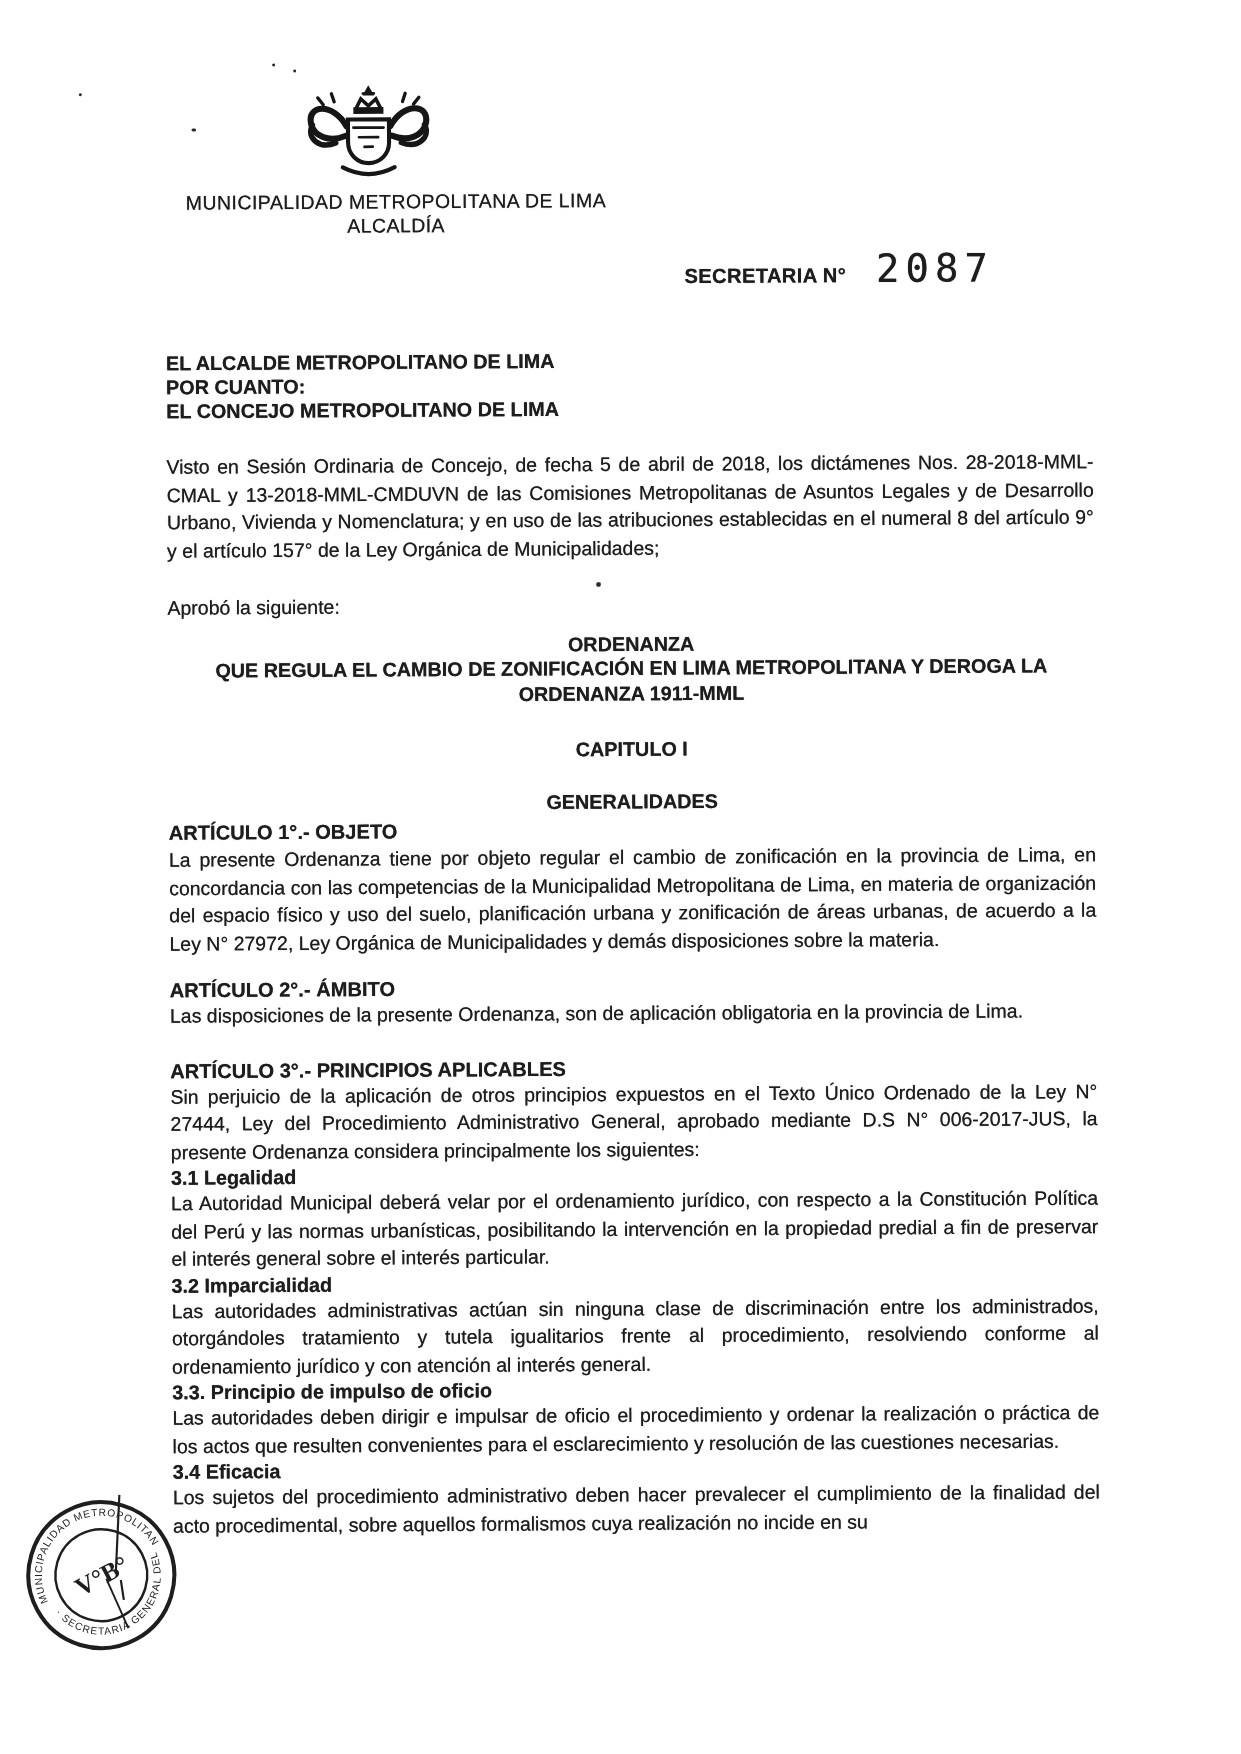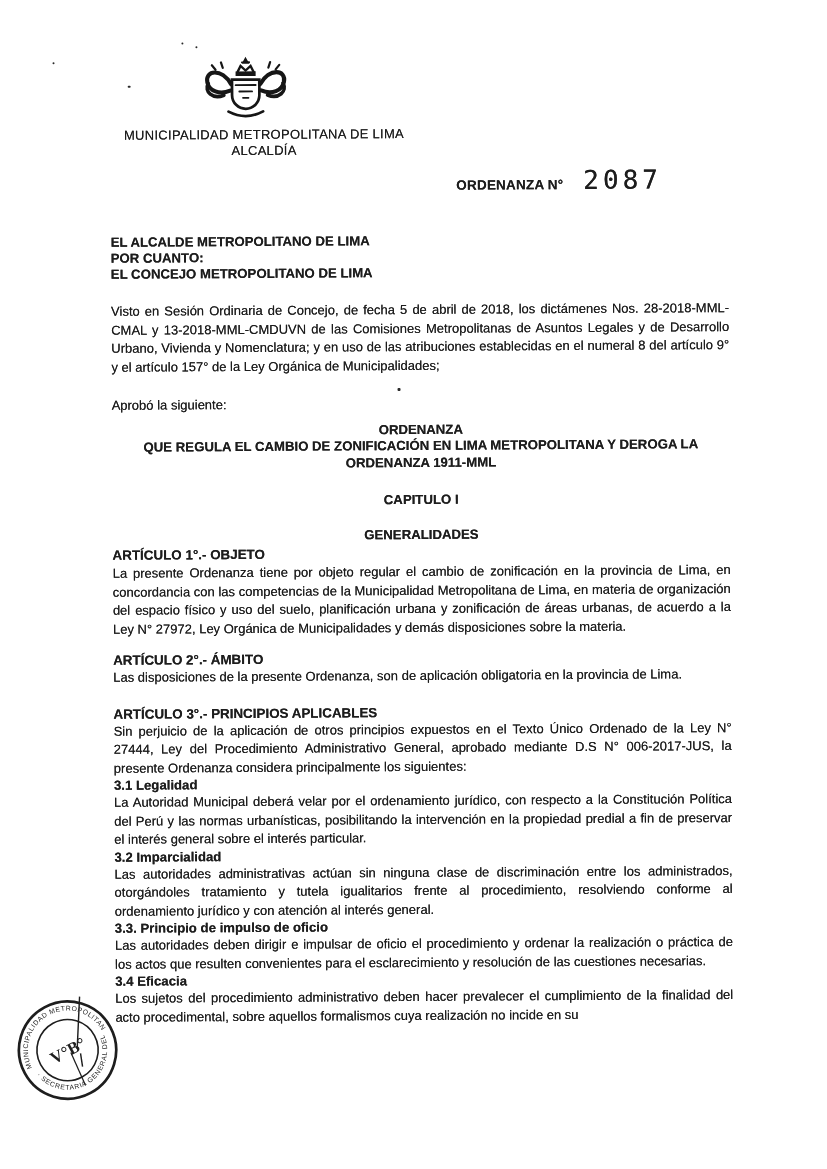--- a/index.html
+++ b/index.html
@@ -99,21 +99,21 @@
         </g>
       </svg>
     </div>
 
     <div class="org-block ink">
       <div class="org-line1">MUNICIPALIDAD METROPOLITANA DE LIMA</div>
       <div>ALCALDÍA</div>
     </div>
 
     <div class="ord-line">
-      <span class="ord-label ink">ORDENANZA N°</span>
+      <span class="ord-label ink">SECRETARIA N°</span>
       <span class="ord-num ink">2087</span>
     </div>
 
     <div class="content ink">
 
       <div class="sal-line">EL ALCALDE METROPOLITANO DE LIMA</div>
       <div class="sal-line">POR CUANTO:</div>
       <div class="sal-line">EL CONCEJO METROPOLITANO DE LIMA</div>
 
       <p class="para visto">Visto en Sesión Ordinaria de Concejo, de fecha 5 de abril de 2018, los dictámenes Nos. 28-2018-MML-CMAL y 13-2018-MML-CMDUVN de las Comisiones Metropolitanas de Asuntos Legales y de Desarrollo Urbano, Vivienda y Nomenclatura; y en uso de las atribuciones establecidas en el numeral 8 del artículo 9° y el artículo 157° de la Ley Orgánica de Municipalidades;</p>

